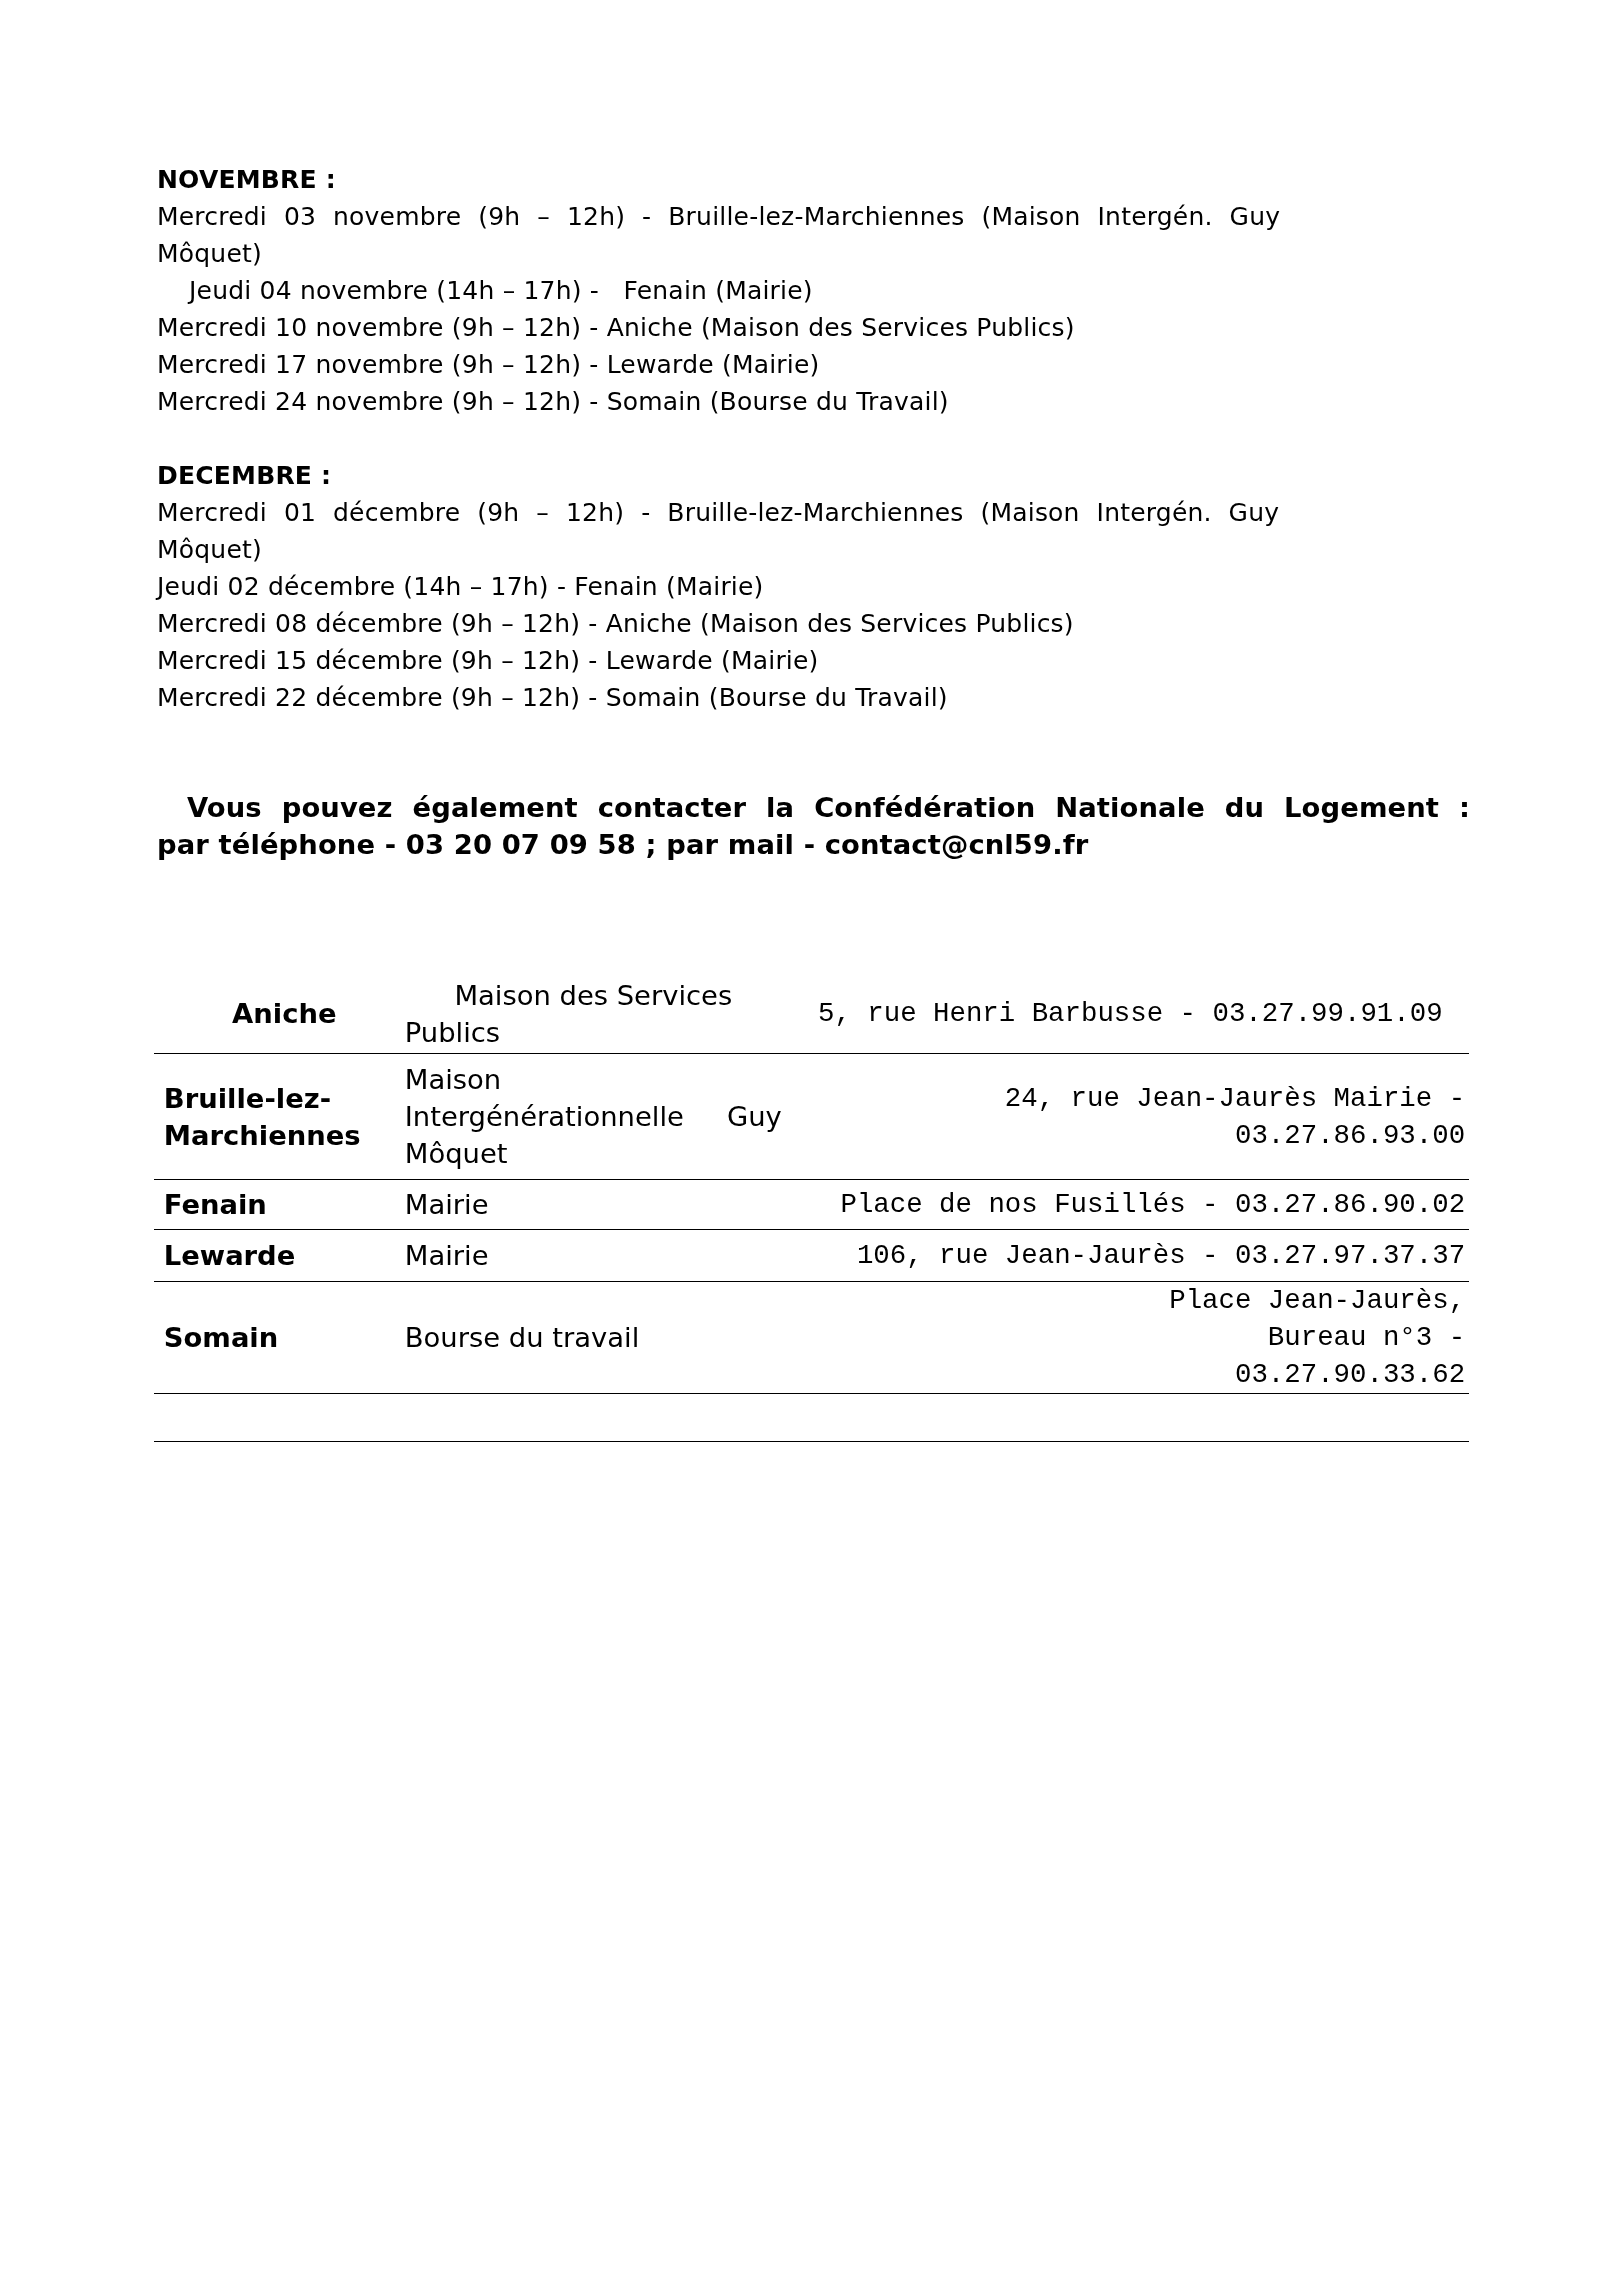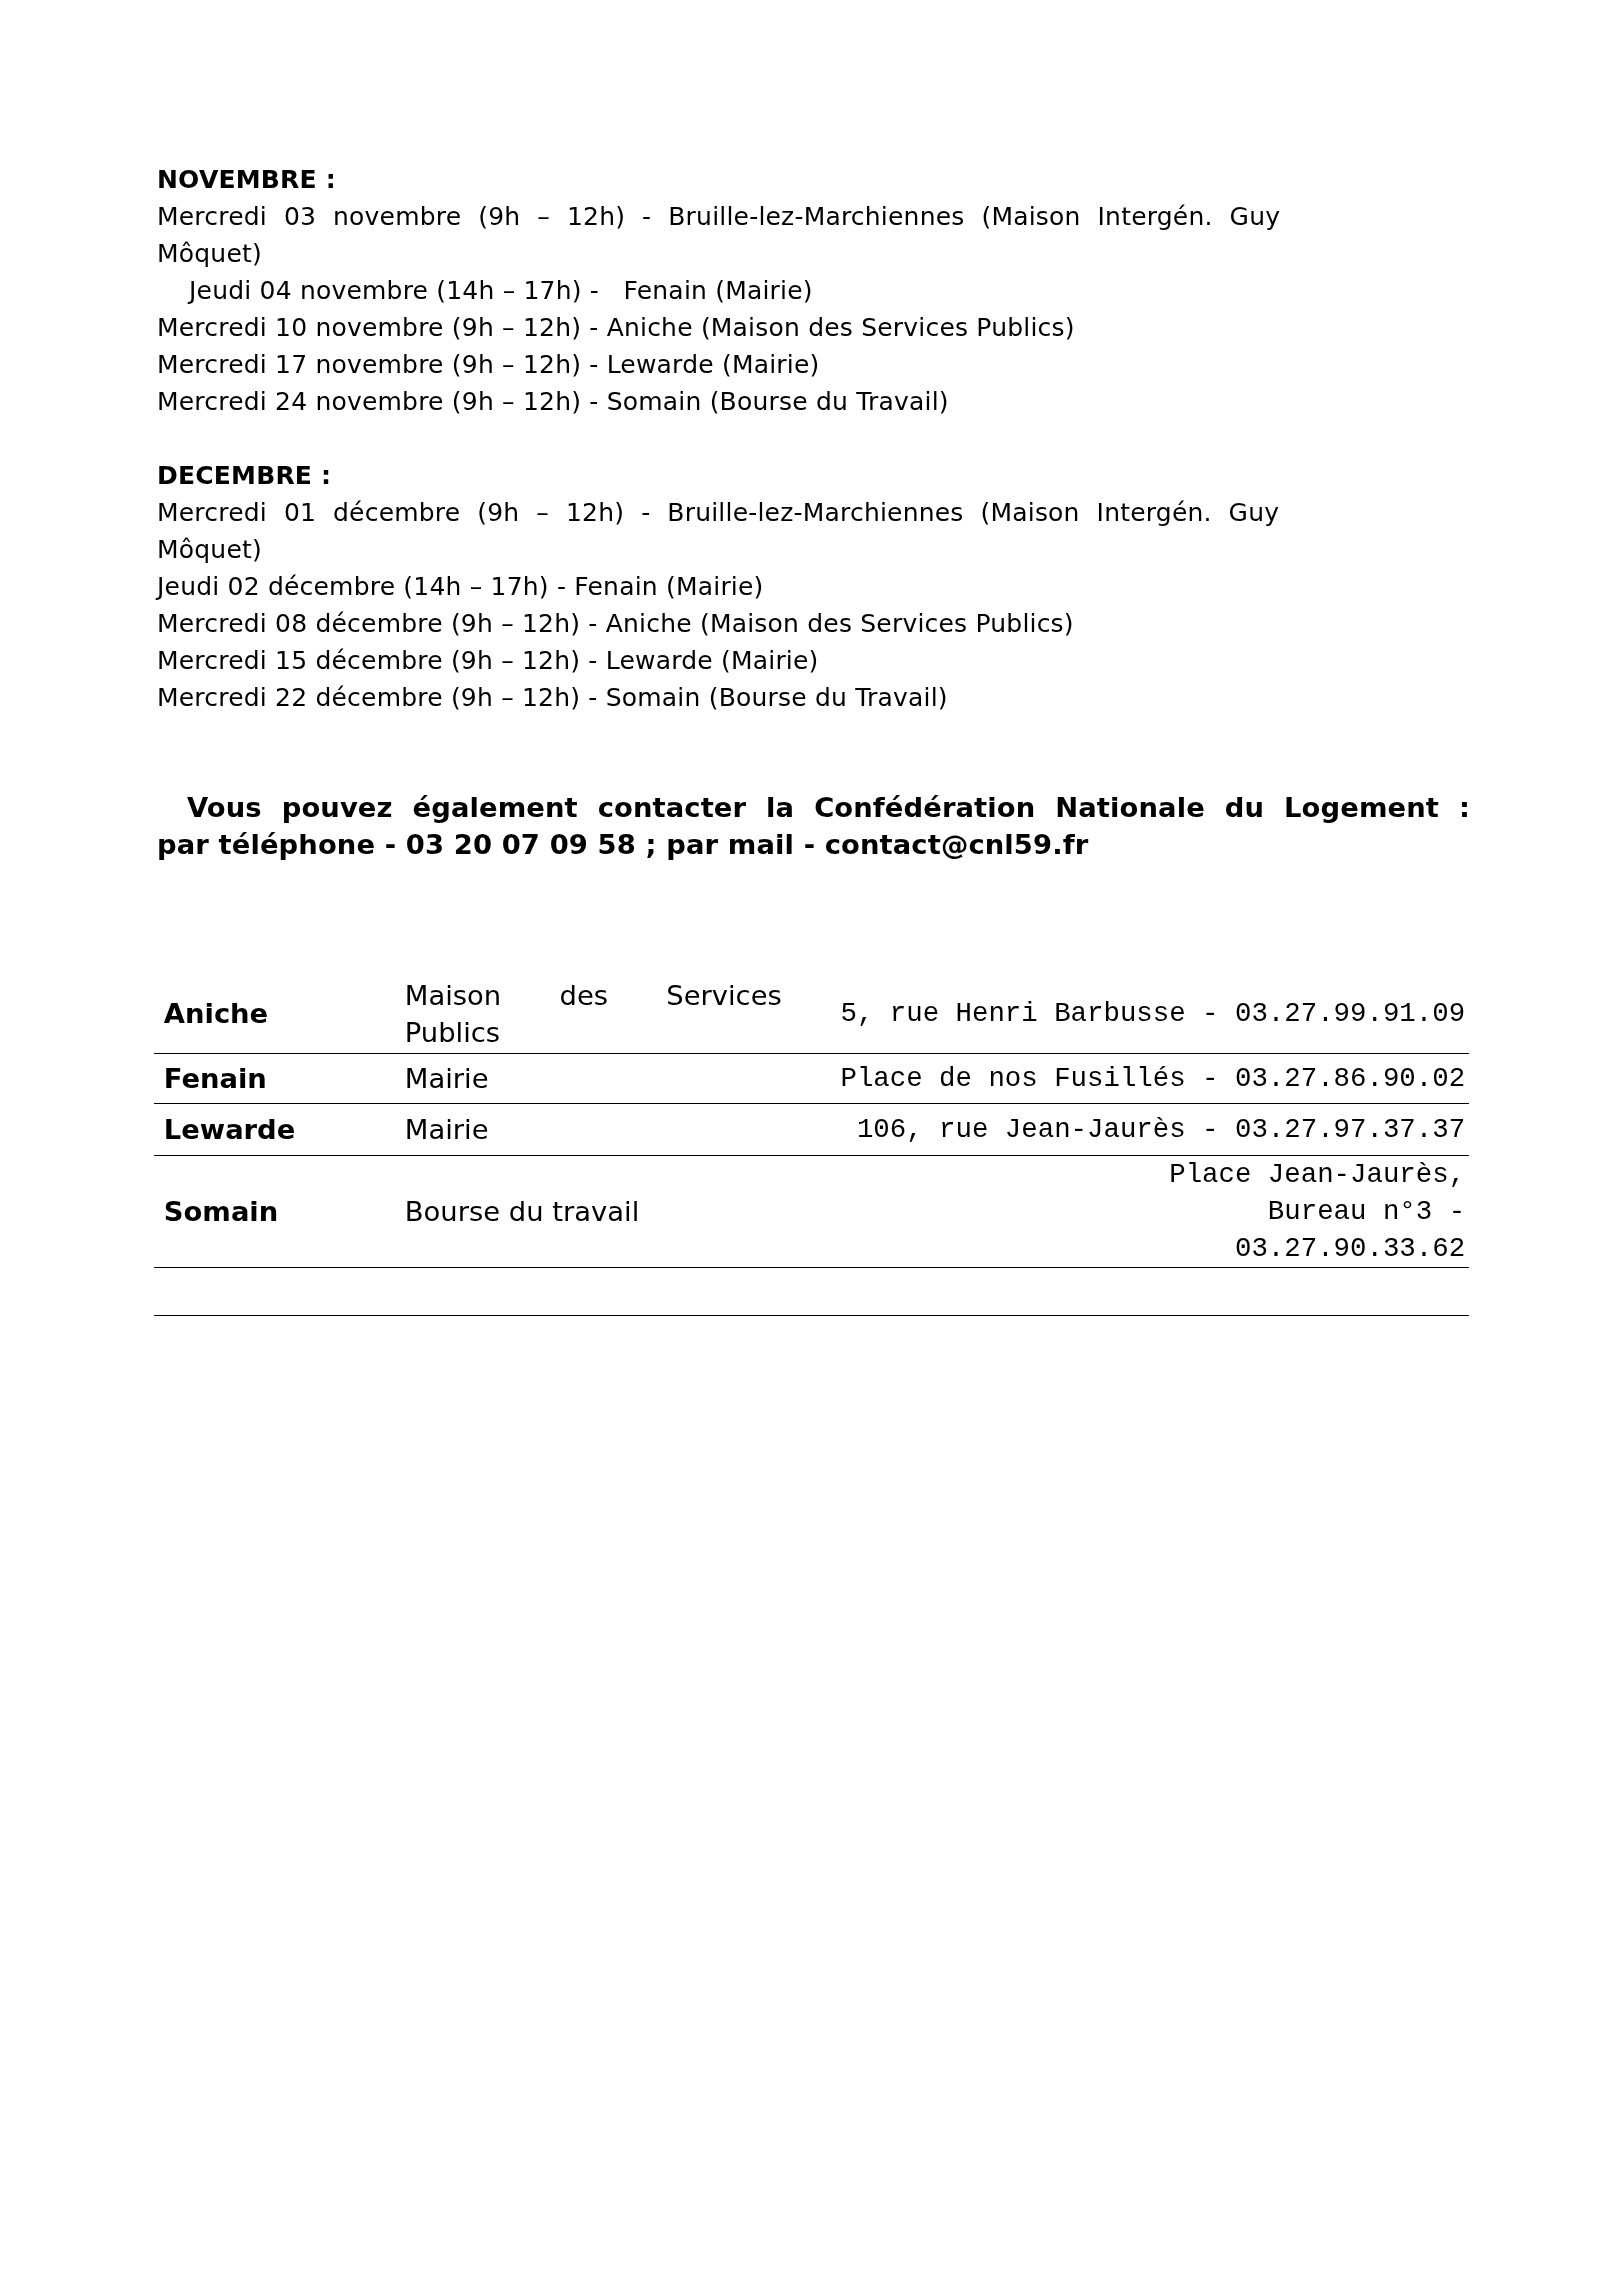--- a/index.html
+++ b/index.html
@@ -15,21 +15,21 @@
   .contact .l1 { display: block; text-align: justify; text-align-last: justify; margin-left: 30px; }
   .contact .l2 { display: block; }
 
   table.addr { position: absolute; left: 154px; top: 974px; width: 1315px; border-collapse: collapse;
                font-size: 27.4px; line-height: 37px; }
   table.addr td { padding: 0; vertical-align: middle; }
   table.addr tr { border-bottom: 1.5px solid #000; }
   table.addr td.c1 { width: 241px; padding-left: 9.8px; font-weight: bold; }
   table.addr td.c2 { width: 377px; padding-right: 13.7px; text-align: justify; text-align-last: left; }
   table.addr td.c3 { text-align: right; padding-right: 3.9px; font-family: Liberation Mono, monospace; }
-  table.addr tr.r1 td { height: 79px; }
+  table.addr tr.r1 td { height: 79px; text-align: center; }
   table.addr tr.r2 td { height: 125px; }
   table.addr tr.r3 td { height: 49px; }
   table.addr tr.r4 td { height: 51px; }
   table.addr tr.r5 td { height: 86px; }
   table.addr tr.r6 td { height: 47px; }
 </style>
 </head>
 <body>
 
 <div class="page">
@@ -64,20 +64,25 @@
   </section>
 </div>
 
 <table class="addr">
   <tbody>
     <tr class="r1">
       <td class="c1">Aniche</td>
       <td class="c2">Maison des Services Publics</td>
       <td class="c3">5, rue Henri Barbusse - 03.27.99.91.09</td>
     </tr>
+    <tr class="r2">
+      <td class="c1">Bruille-lez-Marchiennes</td>
+      <td class="c2">Maison Intergénérationnelle Guy Môquet</td>
+      <td class="c3">24, rue Jean-Jaurès Mairie - 03.27.86.93.00</td>
+    </tr>
     <tr class="r3">
       <td class="c1">Fenain</td>
       <td class="c2">Mairie</td>
       <td class="c3">Place de nos Fusillés - 03.27.86.90.02</td>
     </tr>
     <tr class="r4">
       <td class="c1">Lewarde</td>
       <td class="c2">Mairie</td>
       <td class="c3">106, rue Jean-Jaurès - 03.27.97.37.37</td>
     </tr>

